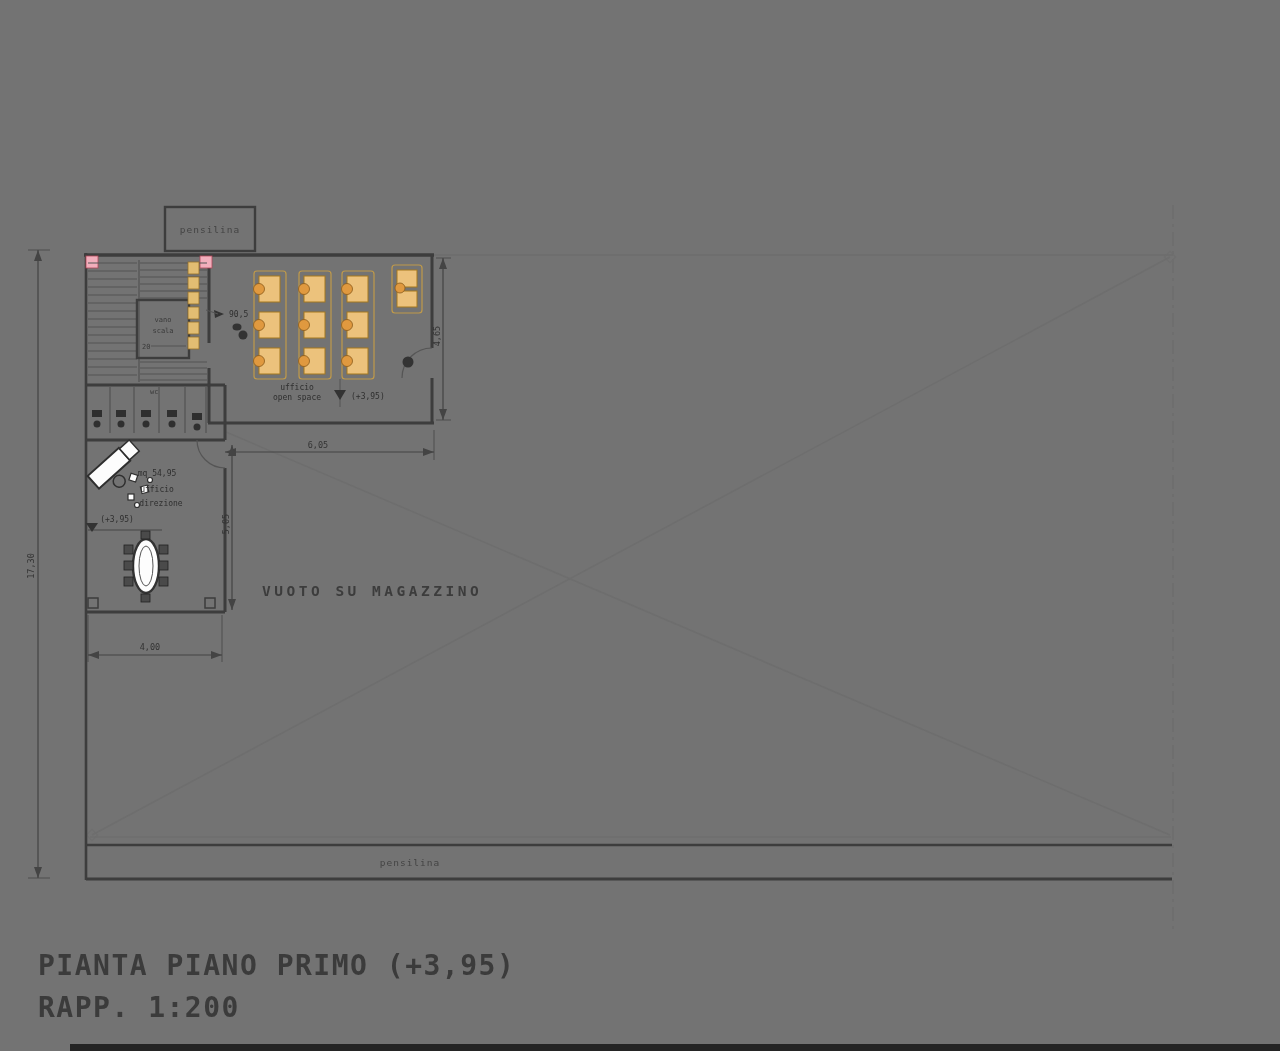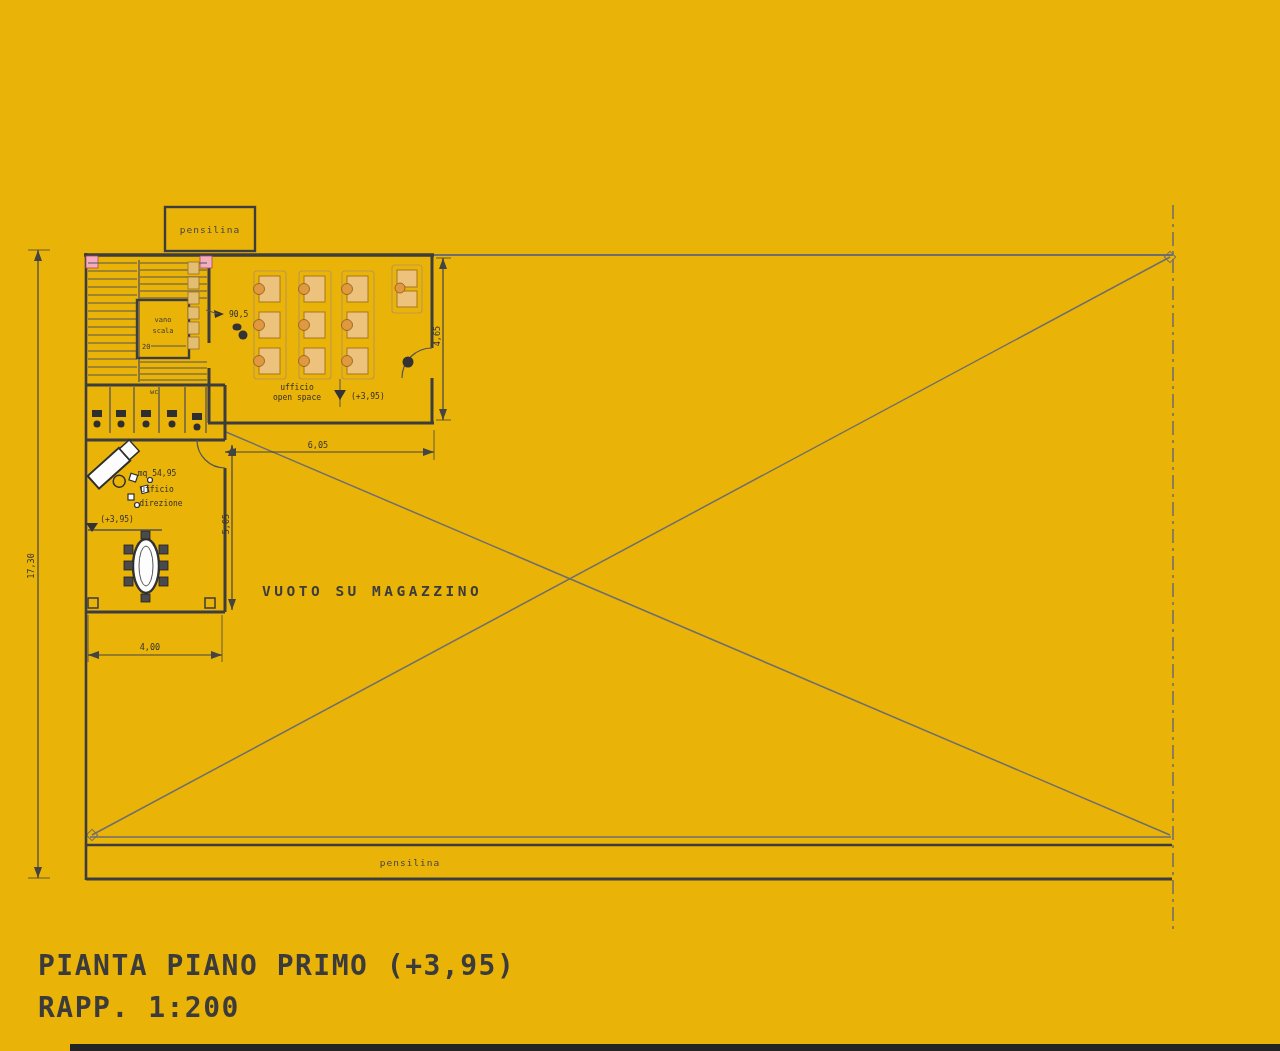--- a/index.html
+++ b/index.html
@@ -1,19 +1,19 @@
 <!DOCTYPE html>
 <html><head>
 <meta charset="utf-8">
 <style>
   html,body{margin:0;padding:0;background:#ffffff;}
   .stage{
     position:relative;
     width:1280px;height:1051px;
-    background:#eab308;
+    background:#737373;
     overflow:hidden;
     font-family:"DejaVu Sans Mono", monospace;
   }
   svg{position:absolute;left:0;top:0;}
   svg text{
     font-family:"DejaVu Sans Mono", monospace;
     fill:#3a3a3a;
   }
   .t-tiny{font-size:7px;}
   .t-dim{font-size:8.5px;fill:#333;}

